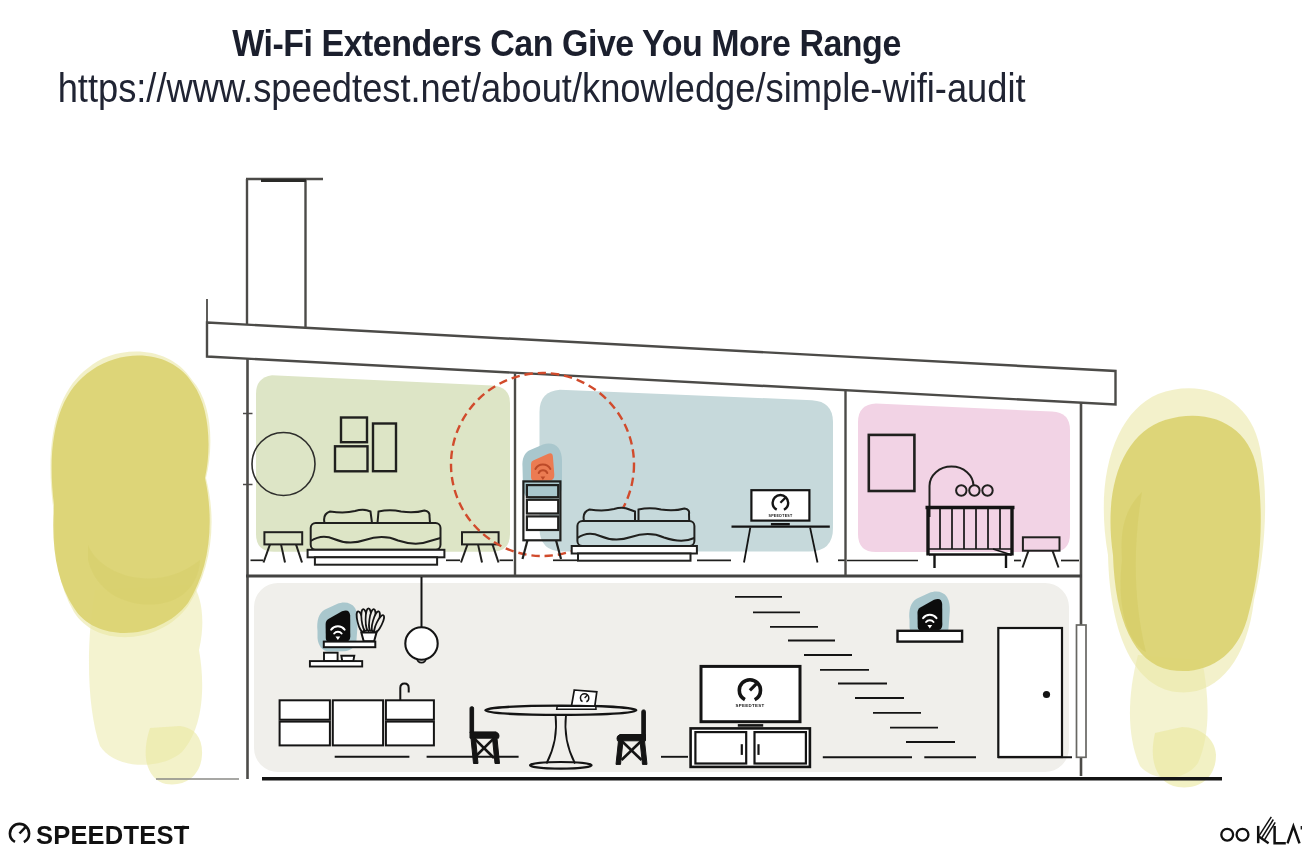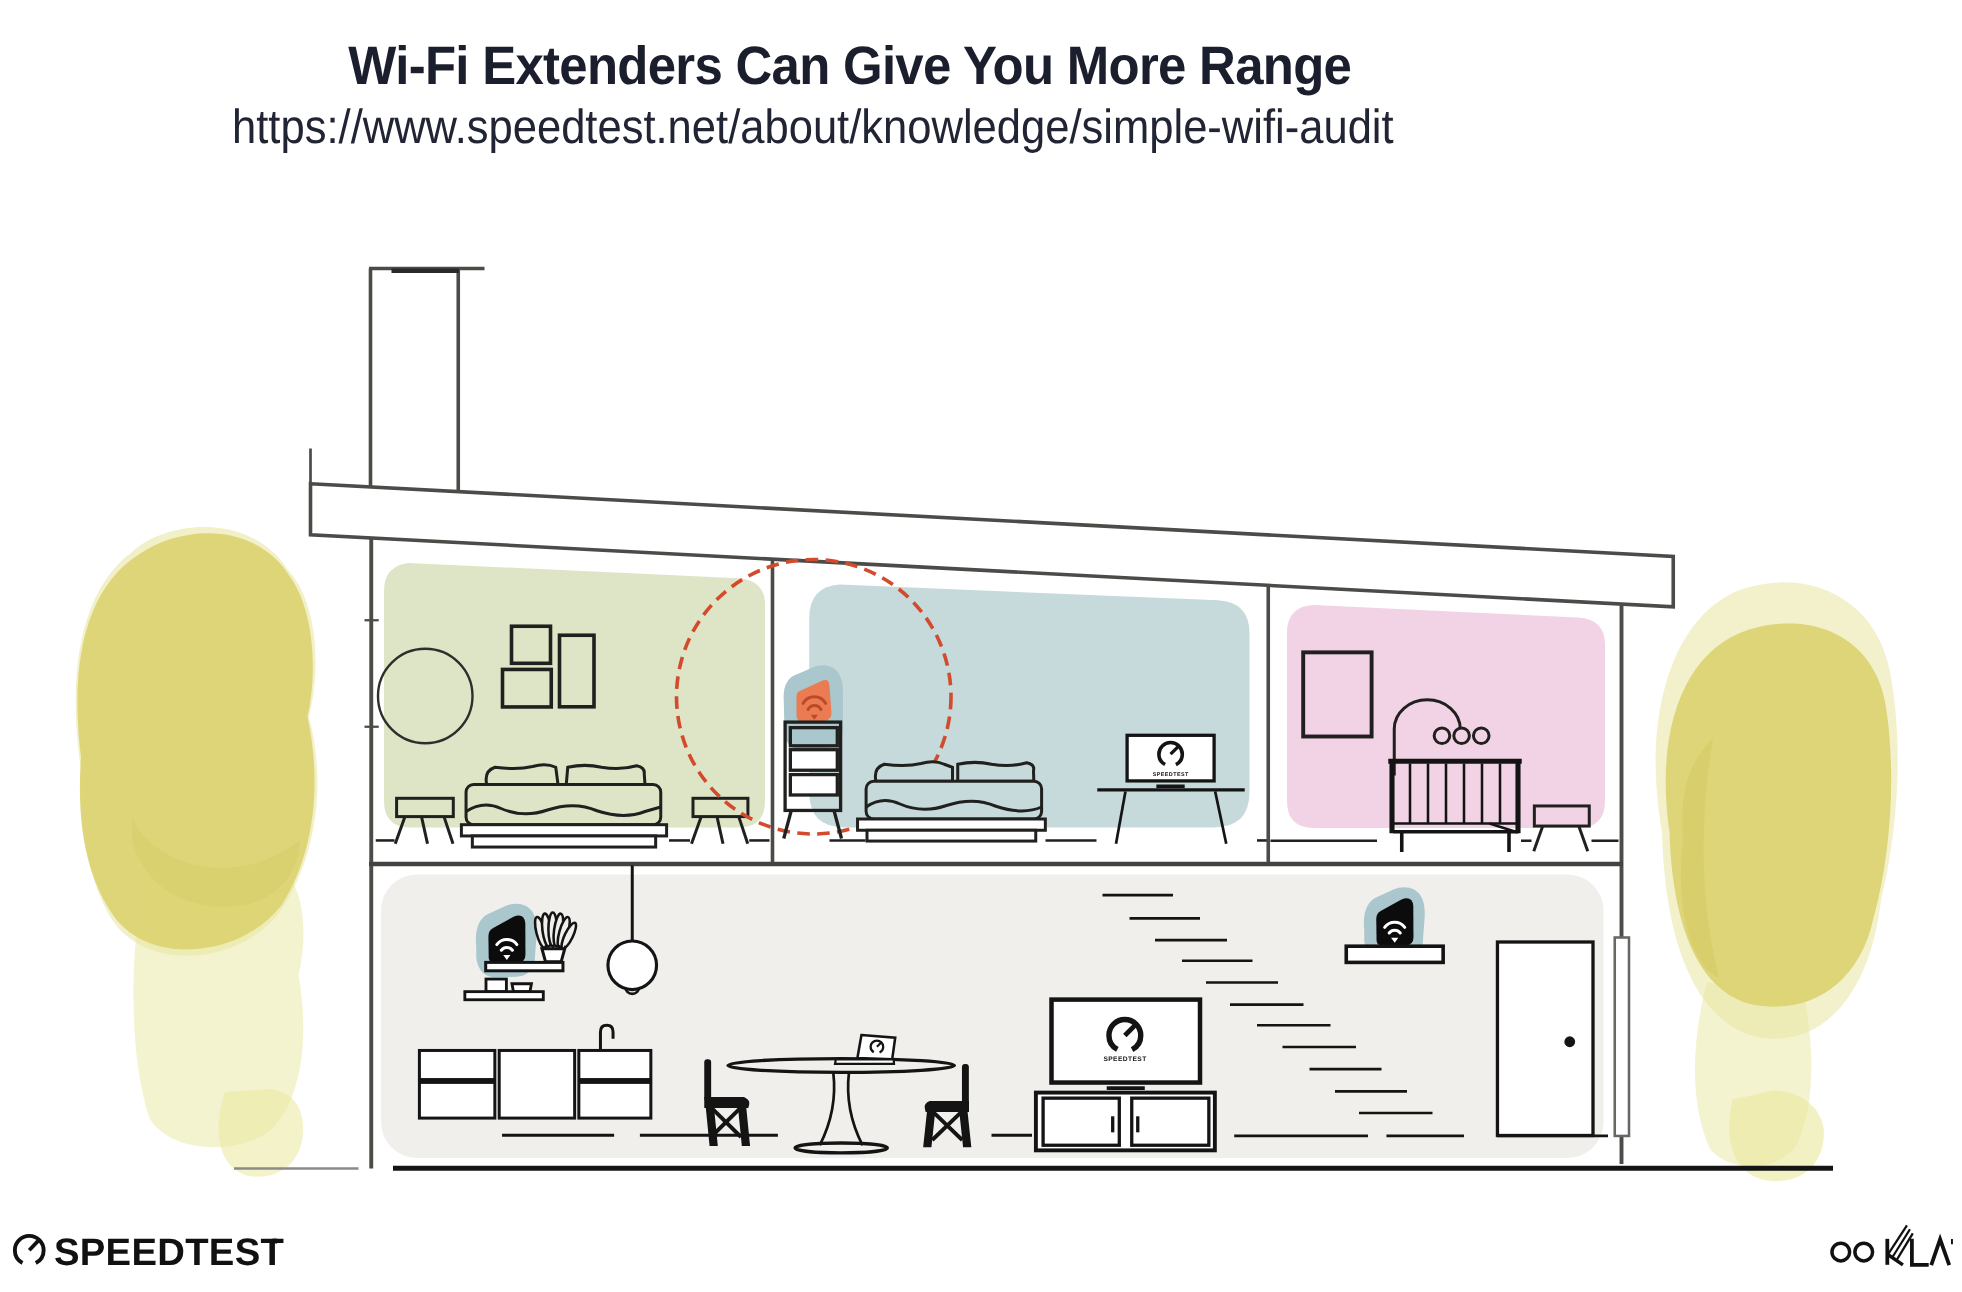--- a/index.html
+++ b/index.html
@@ -1,21 +1,21 @@
 <!DOCTYPE html>
 <html><head>
 <meta charset="utf-8">
 <style>
   html,body{margin:0;padding:0;background:#ffffff;width:1308px;height:861px;overflow:hidden;}
   body{font-family:"Liberation Sans", sans-serif;position:relative;}
   .title{position:absolute;top:23px;left:0;width:1132px;text-align:center;
     font-size:36px;font-weight:bold;color:#1b1f2d;letter-spacing:-0.5px;white-space:nowrap;}
   .title .tspan{transform:scaleX(0.943);}
   .subtitle{position:absolute;top:66px;left:0;width:1084px;text-align:center;
-    font-size:32px;font-weight:normal;color:#202433;white-space:nowrap;}
+    font-size:40px;font-weight:normal;color:#202433;white-space:nowrap;}
   .subtitle .tspan{transform:scaleX(0.907);}
   .tspan{display:inline-block;}
   svg{position:absolute;top:0;left:0;}
 </style>
 </head>
 <body>
 
 <div class="title"><span class="tspan" id="t1">Wi-Fi Extenders Can Give You More Range</span></div>
 
 <div class="subtitle"><span class="tspan" id="t2">https://www.speedtest.net/about/knowledge/simple-wifi-audit</span></div>

